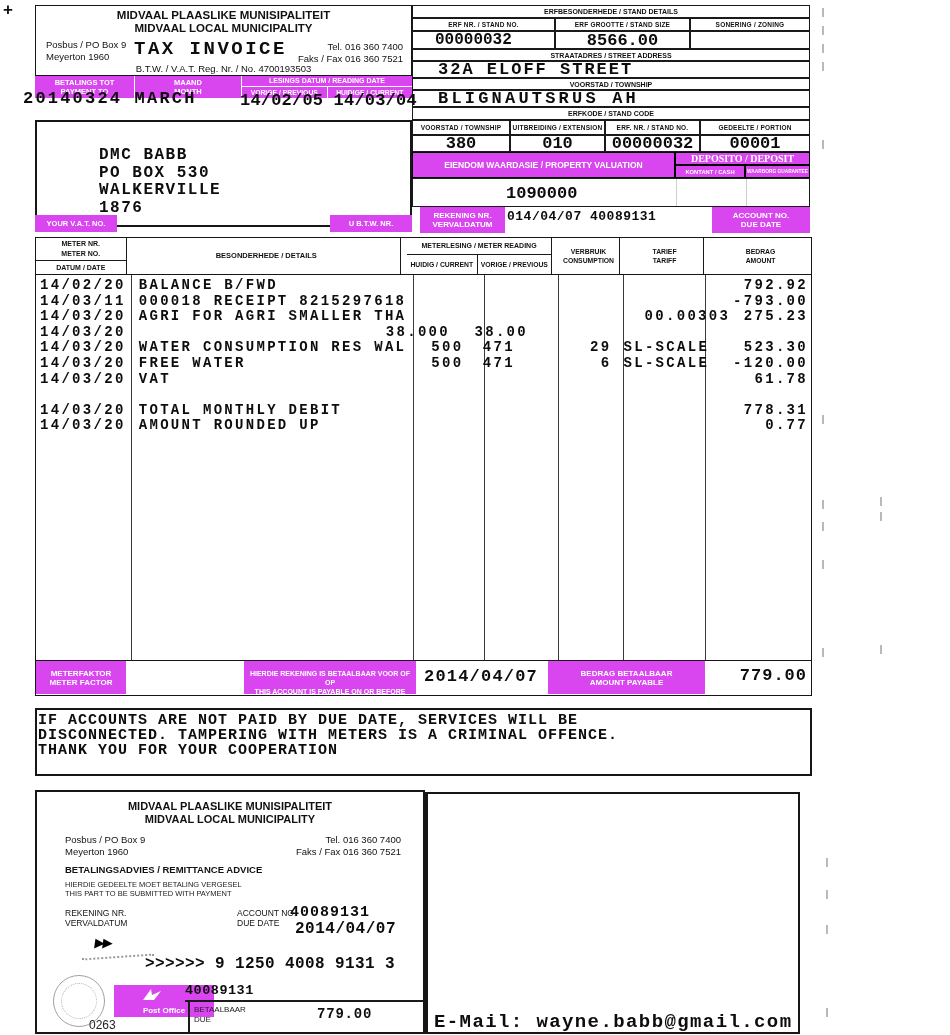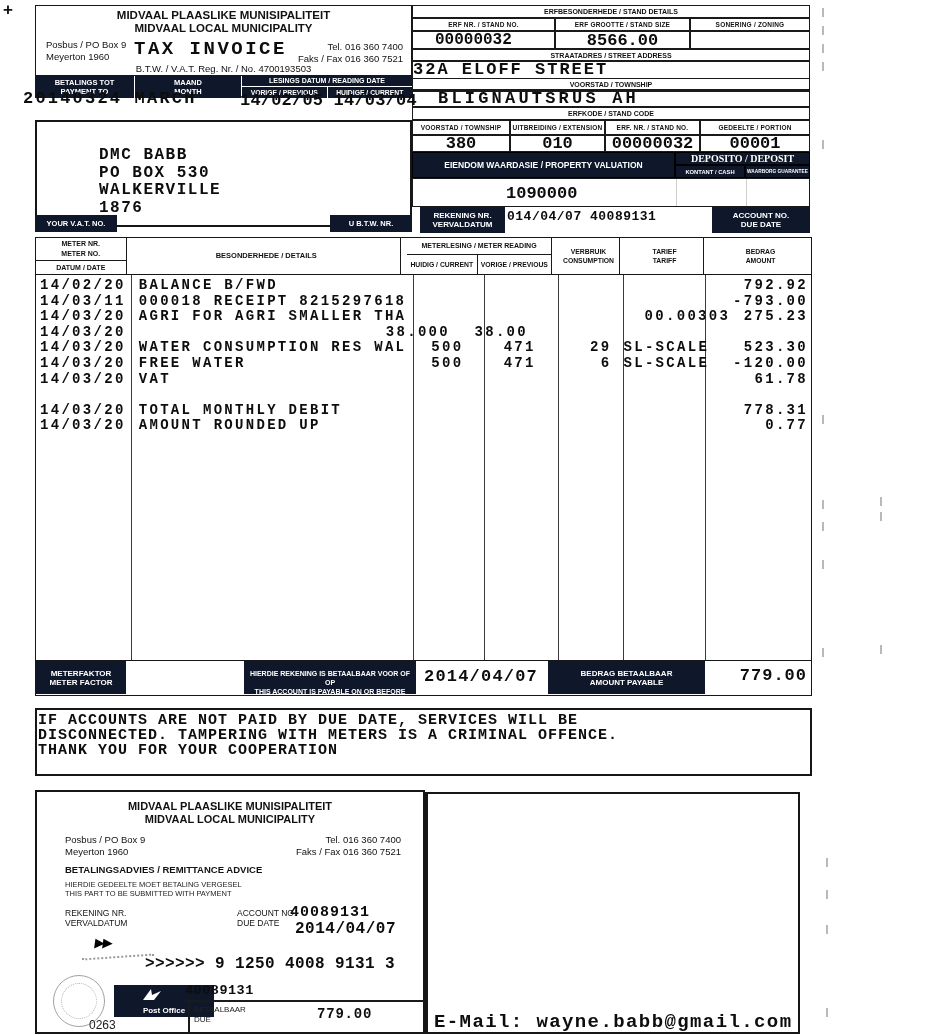--- a/index.html
+++ b/index.html
@@ -1,41 +1,41 @@
 <!DOCTYPE html>
 <html><head>
 <meta charset="utf-8">
 <title>Scanned Tax Invoice</title>
 <style>
   html,body{margin:0;padding:0;background:#f2f2f0;}
   #page{position:relative;width:950px;height:1035px;background:#ffffff;overflow:hidden;
         font-family:"Liberation Sans","DejaVu Sans",sans-serif;color:#111;}
   .abs{position:absolute;}
   .mono{font-family:"Liberation Mono","DejaVu Sans Mono",monospace;font-weight:700;color:#0d0d0d;}
-  .blk{background:#0f172a;color:#ffffff;}
+  .blk{background:#d946ef;color:#ffffff;}
   .ctr{text-align:center;}
   .box{border:1.5px solid #161616;box-sizing:border-box;}
   .cell{border:1px solid #1a1a1a;box-sizing:border-box;position:absolute;}
   .tiny{font-size:6.5px;font-weight:700;letter-spacing:.2px;}
   
   .pbar{display:flex;}
   .pbar .pc{box-sizing:border-box;}
   
   .thead{display:flex;border:1.5px solid #161616;border-bottom:1px solid #161616;box-sizing:border-box;background:#fff;}
   .thead .hc{box-sizing:border-box;border-right:1px solid #1a1a1a;position:relative;}
   .thead .hc:last-child{border-right:none;}
   .tbody{border-left:1.5px solid #161616;border-right:1.5px solid #161616;box-sizing:border-box;position:absolute;background:#fff;}
   .colline{position:absolute;top:0;bottom:0;width:1px;background:#3a3a3a;}
   .trow{display:flex;height:15.6px;line-height:15.6px;position:relative;}
   .tcell{font-family:"Liberation Mono","DejaVu Sans Mono",monospace;font-weight:700;color:#0d0d0d;
          font-size:14px;letter-spacing:2.3px;white-space:nowrap;box-sizing:border-box;overflow:visible;}
   .c-date{width:95px;padding-left:4px;}
   .c-details{width:282px;padding-left:8px;}
   .c-current{width:71px;text-align:center;}
-  .c-previous{width:74px;text-align:center;}
+  .c-previous{width:74px;}
   .c-consumption{width:65px;text-align:right;padding-right:10px;}
   .c-tariff{width:110px;padding-left:2px;padding-right:1px;}
   .c-amount{width:80px;text-align:right;padding-right:3px;}
   .dash{position:absolute;width:2px;height:9px;background:#b9b9b6;}
   .wstamp{border:1.2px solid #8a8a86;border-radius:50%;opacity:.8;}
   .squig{border-bottom:2px dotted #9a9a95;transform:rotate(-4deg);}
 </style>
 </head>
 <body>
 
@@ -87,21 +87,21 @@
   <div class="abs blk ctr" style="left:330px;top:215px;width:82px;height:17px;font-size:7.5px;font-weight:700;line-height:17px;">U B.T.W. NR.</div>
 
   <div class="cell ctr" style="left:412px;top:5px;width:398px;height:13px;font-size:7px;font-weight:700;line-height:12px;">ERFBESONDERHEDE / STAND DETAILS</div>
   <div class="cell ctr tiny" style="left:412px;top:18px;width:143px;height:13px;line-height:12px;">ERF NR. / STAND NO.</div>
   <div class="cell ctr tiny" style="left:555px;top:18px;width:135px;height:13px;line-height:12px;">ERF GROOTTE / STAND SIZE</div>
   <div class="cell ctr tiny" style="left:690px;top:18px;width:120px;height:13px;line-height:12px;">SONERING / ZONING</div>
   <div class="cell mono" style="left:412px;top:31px;width:143px;height:18px;font-size:16px;line-height:17px;padding-left:22px;">00000032</div>
   <div class="cell mono ctr" style="left:555px;top:31px;width:135px;height:18px;font-size:17px;line-height:17px;">8566.00</div>
   <div class="cell mono ctr" style="left:690px;top:31px;width:120px;height:18px;font-size:17px;line-height:17px;"></div>
   <div class="cell ctr" style="left:412px;top:49px;width:398px;height:12px;font-size:7px;font-weight:700;line-height:11px;">STRAATADRES / STREET ADDRESS</div>
-  <div class="cell mono" style="left:412px;top:61px;width:398px;height:31px;font-size:17px;letter-spacing:2px;line-height:16px;">32A ELOFF STREET</div>
+  <div class="cell mono" style="left:412px;top:61px;width:398px;height:17px;font-size:17px;letter-spacing:2px;line-height:16px;padding-left:25px;">32A ELOFF STREET</div>
   <div class="cell ctr" style="left:412px;top:78px;width:398px;height:12px;font-size:7px;font-weight:700;line-height:11px;">VOORSTAD / TOWNSHIP</div>
   <div class="cell mono" style="left:412px;top:90px;width:398px;height:17px;font-size:17px;letter-spacing:3.2px;line-height:16px;padding-left:25px;">BLIGNAUTSRUS AH</div>
   <div class="cell ctr" style="left:412px;top:107px;width:398px;height:13px;font-size:7px;font-weight:700;line-height:12px;">ERFKODE / STAND CODE</div>
   <div class="cell ctr tiny" style="left:412px;top:120px;width:98px;height:15px;line-height:14px;">VOORSTAD / TOWNSHIP</div>
   <div class="cell ctr tiny" style="left:510px;top:120px;width:95px;height:15px;line-height:14px;">UITBREIDING / EXTENSION</div>
   <div class="cell ctr tiny" style="left:605px;top:120px;width:95px;height:15px;line-height:14px;">ERF. NR. / STAND NO.</div>
   <div class="cell ctr tiny" style="left:700px;top:120px;width:110px;height:15px;line-height:14px;">GEDEELTE / PORTION</div>
   <div class="cell mono ctr" style="left:412px;top:135px;width:98px;height:17px;font-size:17px;line-height:16px;">380</div>
   <div class="cell mono ctr" style="left:510px;top:135px;width:95px;height:17px;font-size:17px;line-height:16px;">010</div>
   <div class="cell mono ctr" style="left:605px;top:135px;width:95px;height:17px;font-size:17px;line-height:16px;">00000032</div>

